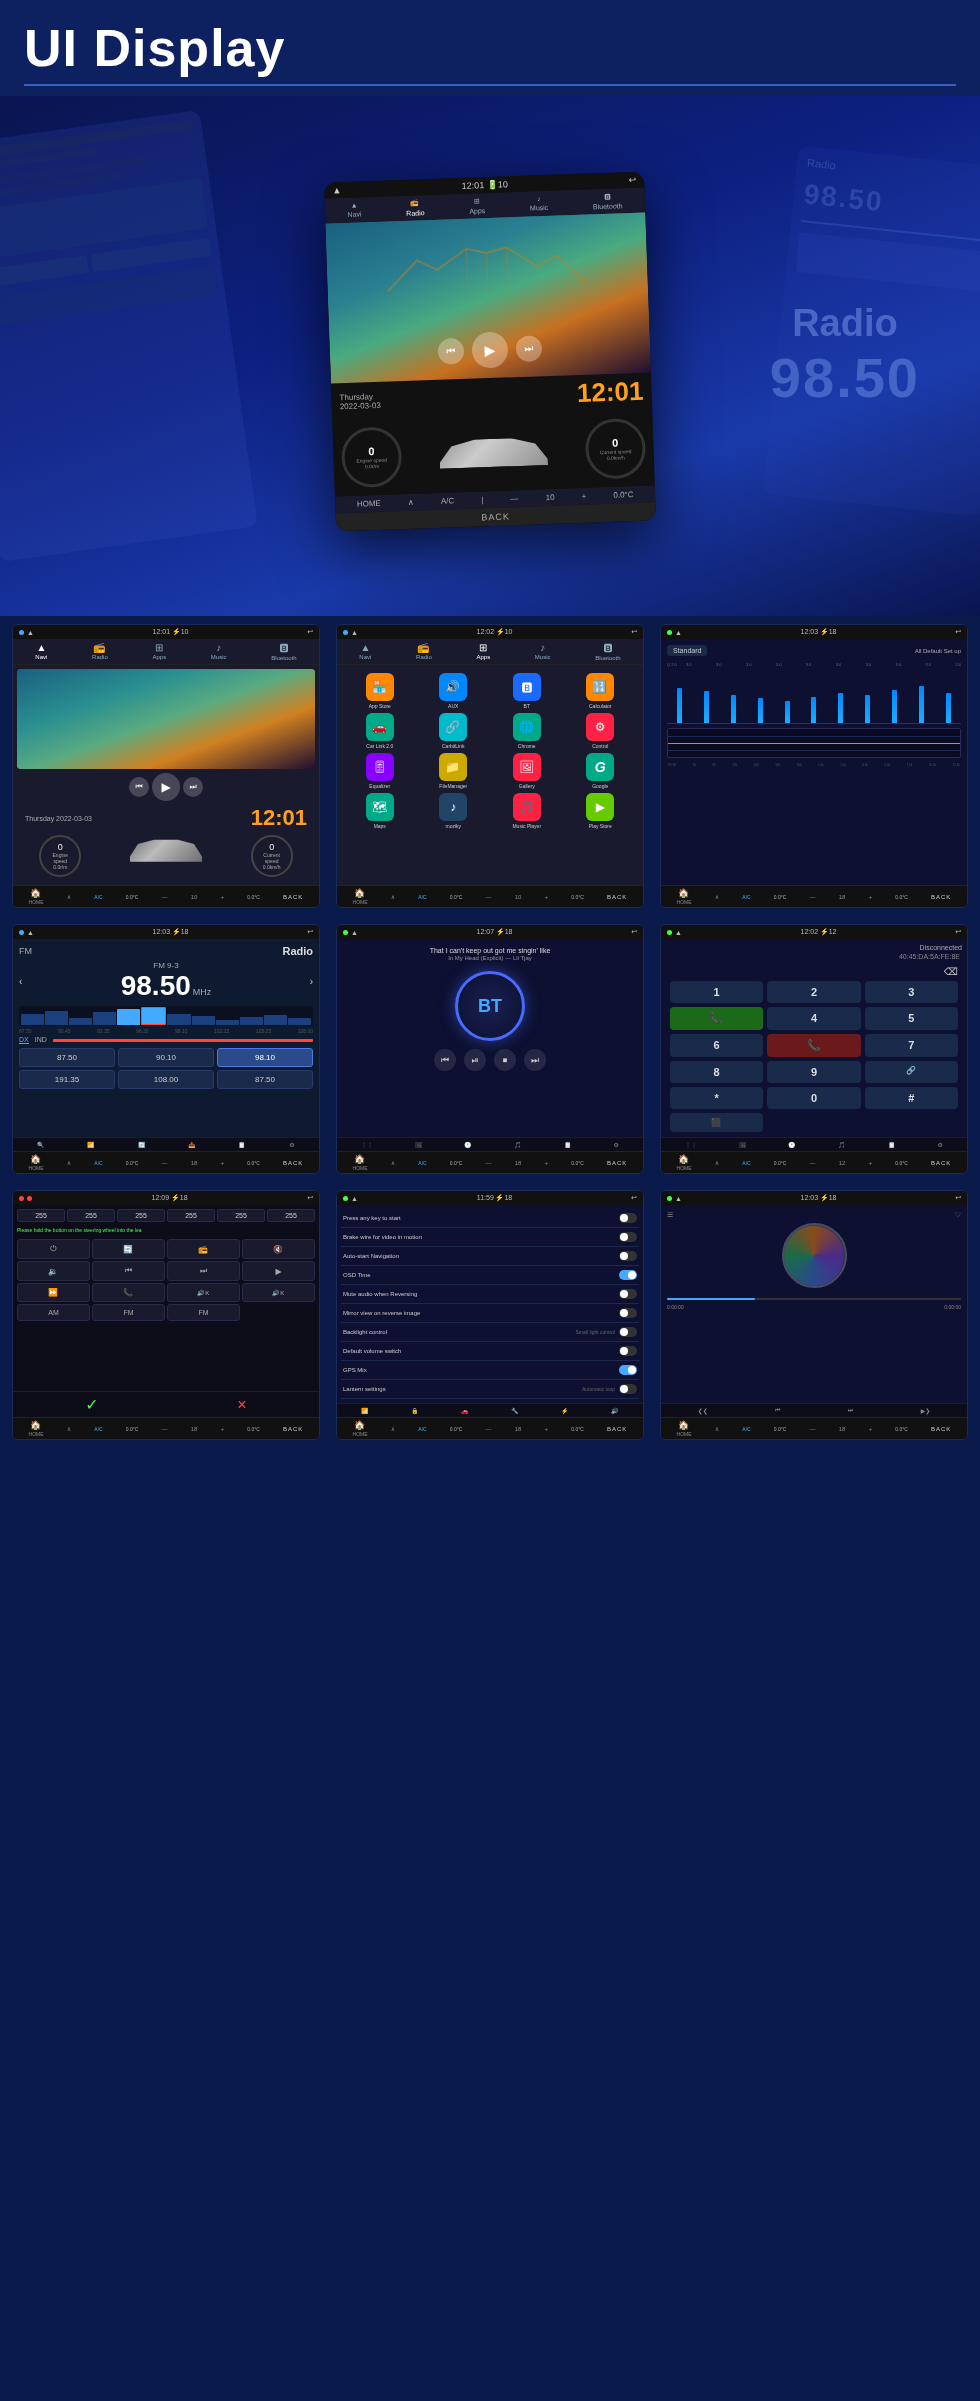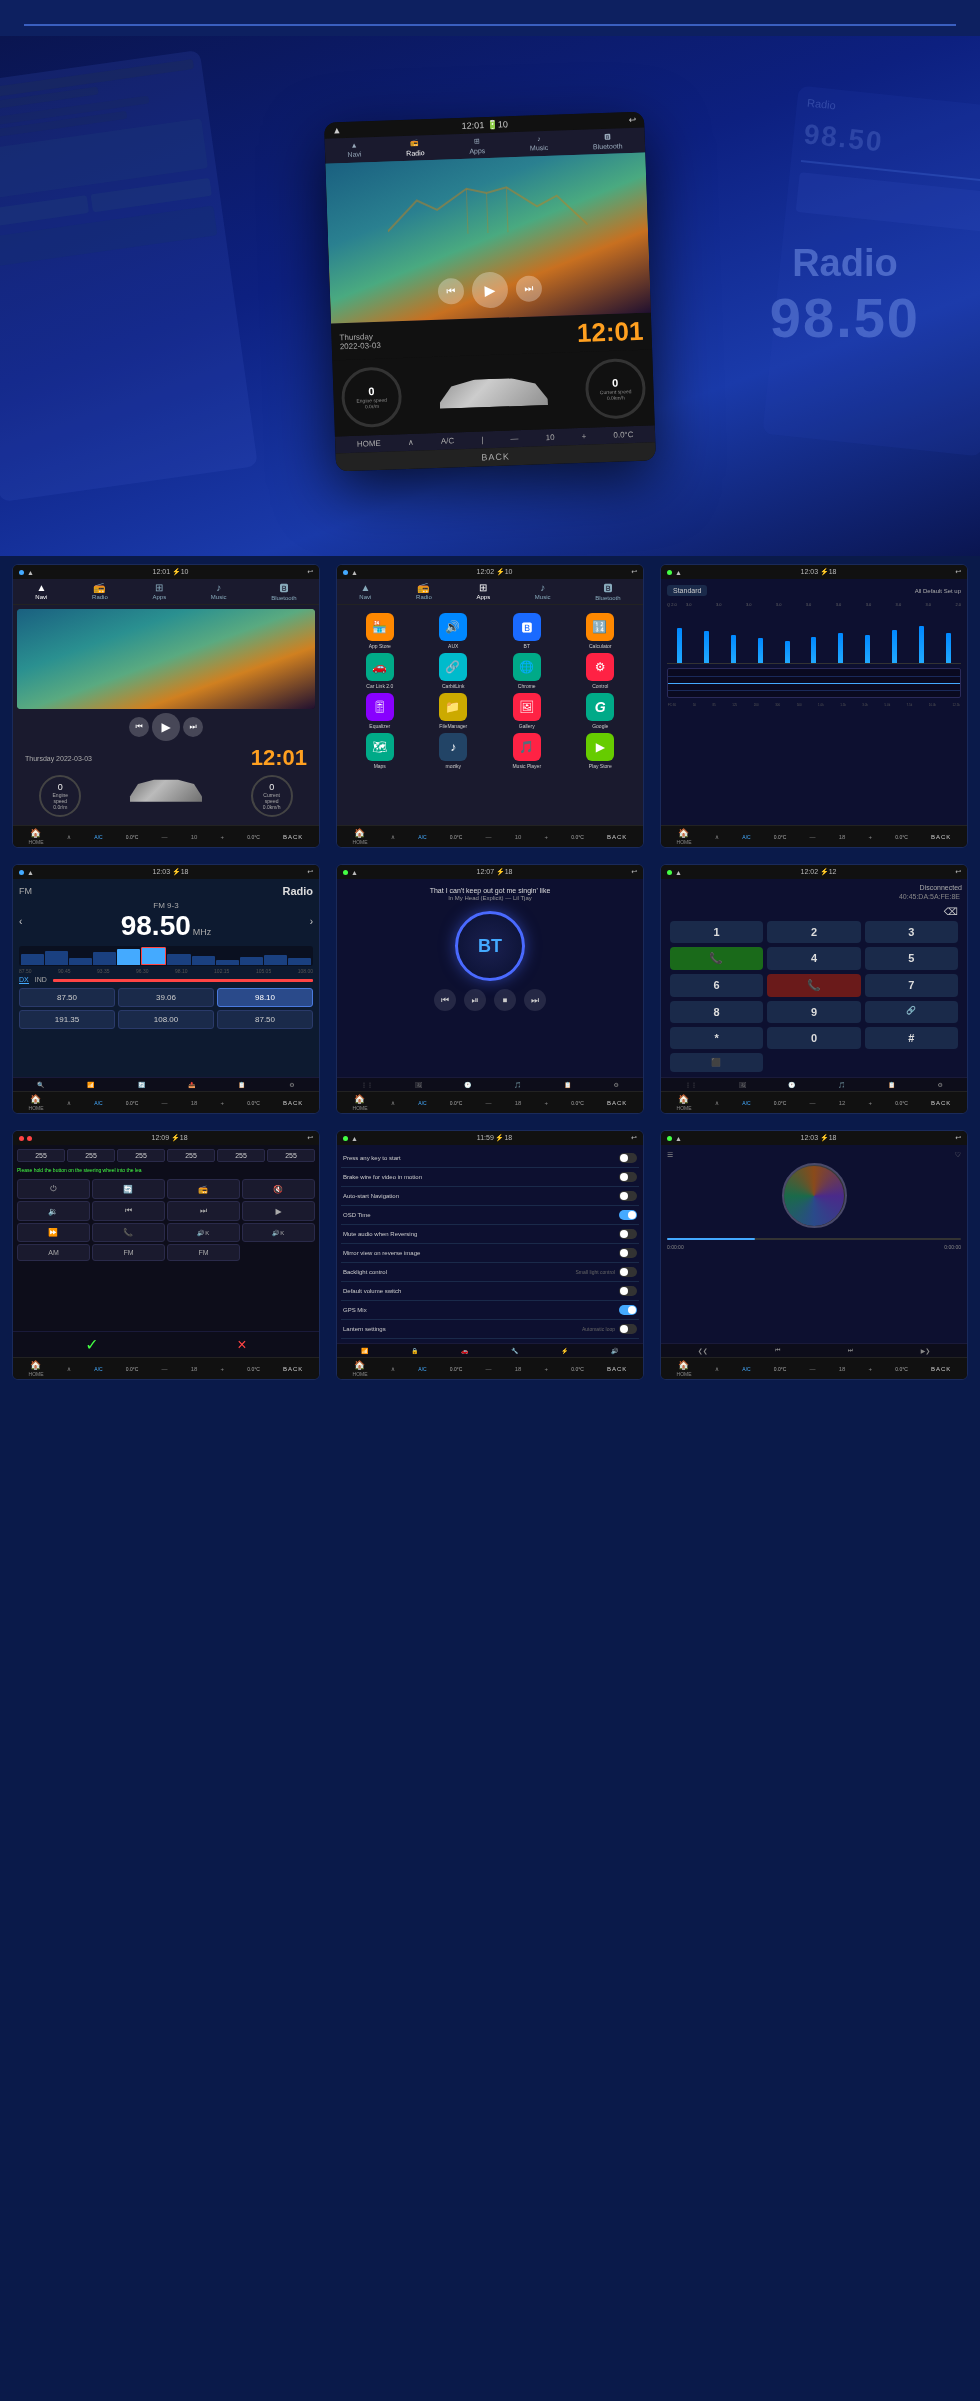--- a/index.html
+++ b/index.html
@@ -503,20 +503,21 @@
       display: grid;
       grid-template-columns: repeat(3, 1fr);
       gap: 8px;
       padding: 4px 8px;
     }
   </style>
 </head>
 <body>
 
 <div class="header">
+  <h1>UI Display</h1>
   <div class="header-line"></div>
 </div>
 
 <div class="hero">
   <div class="hero-bg-screens">
 
     <div class="hero-bg-left">
       <div style="background:#1a2a5a;height:10px;border-radius:3px;opacity:0.5;"></div>
       <div style="background:#1a2a5a;height:8px;border-radius:3px;opacity:0.4;width:60%;"></div>
       <div style="background:#1a2a5a;height:8px;border-radius:3px;opacity:0.3;width:80%;margin-top:4px;"></div>
@@ -995,21 +996,21 @@
           <span>105.05</span>
           <span>108.00</span>
       </div>
       <div style="display:flex;gap:6px;font-size:7px;color:#aaa;margin-bottom:4px;">
         <span style="color:#4af;border-bottom:1px solid #4af;">DX</span>
         <span>IND</span>
         <div style="flex:1;height:3px;background:#f44;border-radius:1px;align-self:center;"></div>
       </div>
       <div class="radio-presets">
         <div class="radio-preset">87.50</div>
-        <div class="radio-preset">39.06</div>
+        <div class="radio-preset">90.10</div>
         <div class="radio-preset active">98.10</div>
         <div class="radio-preset">191.35</div>
         <div class="radio-preset">108.00</div>
         <div class="radio-preset">87.50</div>
       </div>
     </div>
     <div class="screen-footer">
       <span>🔍</span>
       <span>📶</span>
       <span>🔄</span>

